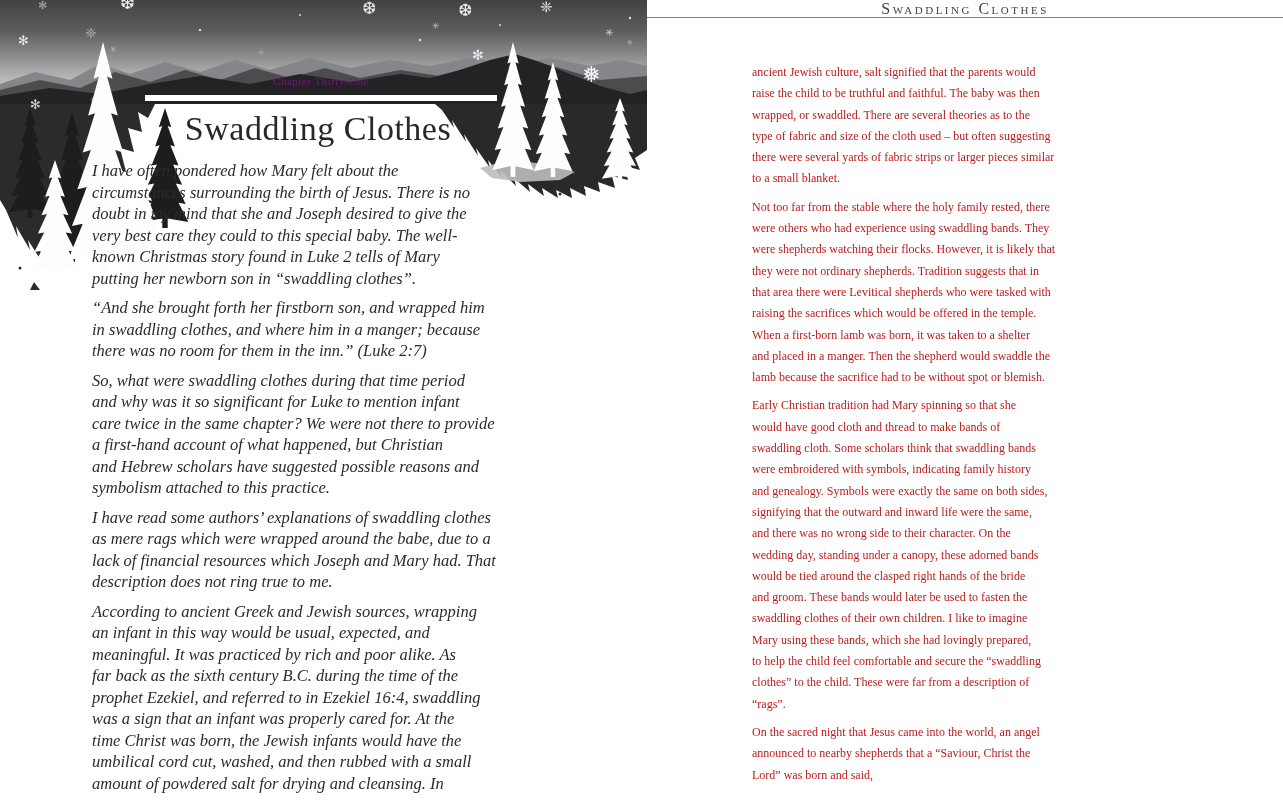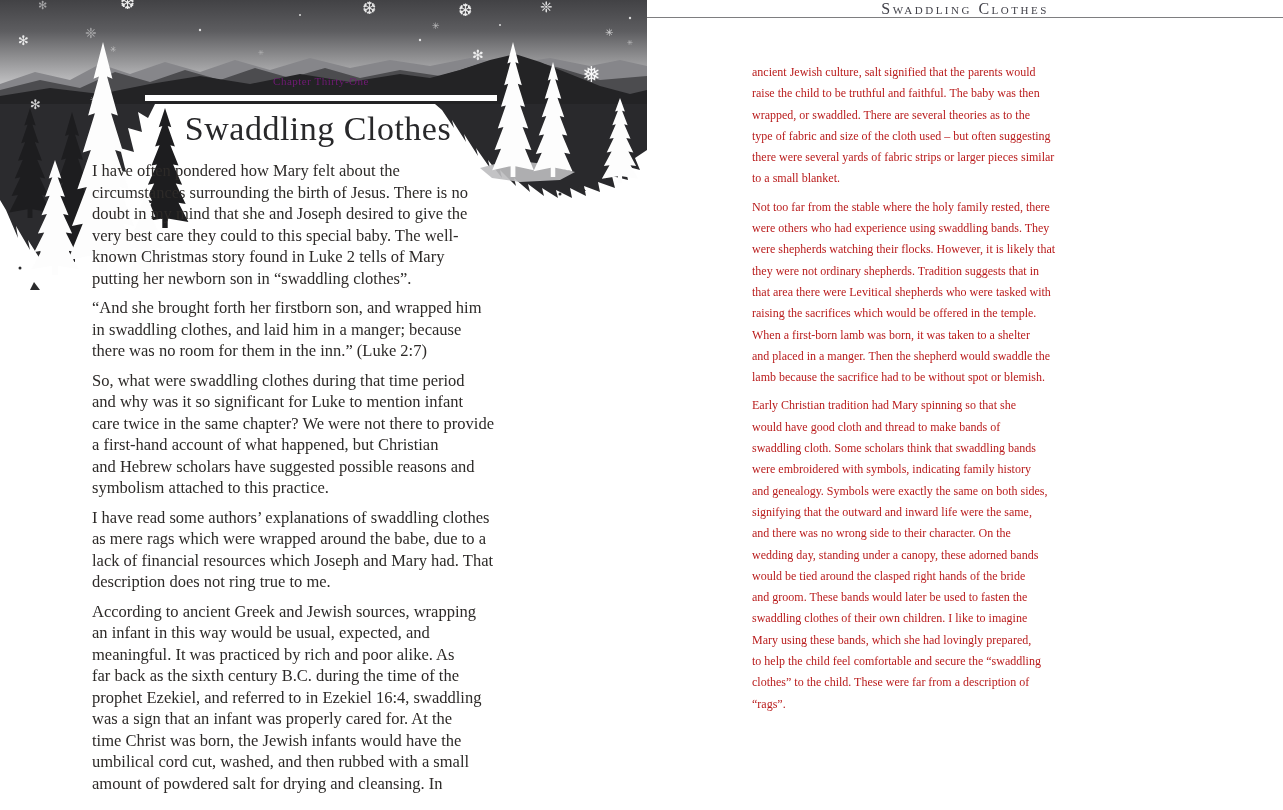--- a/index.html
+++ b/index.html
@@ -20,21 +20,21 @@
   }
   #page-title{
     position:absolute;left:88px;top:110px;width:460px;text-align:center;
     font-size:34px;color:#28282a;letter-spacing:0.5px;z-index:5;
   }
   #left-body{
     position:absolute;left:92px;top:160px;width:480px;z-index:5;
   }
   .para{
     white-space:pre-line;font-size:16.5px;line-height:21.5px;
-    color:#2d2a28;margin:0 0 8px 0;
+    color:#2d2a28;margin:0 0 8px 0;font-style:italic;
   }
   
   #right-page{position:absolute;left:647px;top:0;width:636px;height:810px;}
   #running-head{
     position:absolute;left:0;top:0;width:636px;text-align:center;
     font-variant:small-caps;font-size:16px;letter-spacing:2.5px;color:#42424a;
   }
   #running-head-rule{
     position:absolute;left:0;top:17px;width:636px;height:1.4px;background:#7e7e80;
   }
@@ -133,21 +133,21 @@
     <div id="page-title">Swaddling Clothes</div>
 
     <div id="left-body">
       <p class="para">I have often pondered how Mary felt about the
 circumstances surrounding the birth of Jesus. There is no
 doubt in my mind that she and Joseph desired to give the
 very best care they could to this special baby. The well-
 known Christmas story found in Luke 2 tells of Mary
 putting her newborn son in “swaddling clothes”.</p>
       <p class="para">“And she brought forth her firstborn son, and wrapped him
-in swaddling clothes, and laid him in a manger; because
+in swaddling clothes, and where him in a manger; because
 there was no room for them in the inn.” (Luke 2:7)</p>
       <p class="para">So, what were swaddling clothes during that time period
 and why was it so significant for Luke to mention infant
 care twice in the same chapter? We were not there to provide
 a first-hand account of what happened, but Christian
 and Hebrew scholars have suggested possible reasons and
 symbolism attached to this practice.</p>
       <p class="para">I have read some authors’ explanations of swaddling clothes
 as mere rags which were wrapped around the babe, due to a
 lack of financial resources which Joseph and Mary had. That
@@ -192,16 +192,19 @@
 signifying that the outward and inward life were the same,
 and there was no wrong side to their character. On the
 wedding day, standing under a canopy, these adorned bands
 would be tied around the clasped right hands of the bride
 and groom. These bands would later be used to fasten the
 swaddling clothes of their own children. I like to imagine
 Mary using these bands, which she had lovingly prepared,
 to help the child feel comfortable and secure the “swaddling
 clothes” to the child. These were far from a description of
 “rags”.</p>
+      <p class="para-r"> On the sacred night that Jesus came into the world, an angel
+announced to nearby shepherds that a “Saviour, Christ the
+Lord” was born and said,</p>
     </div>
   </div>
 
 </div>
 
 </body></html>

